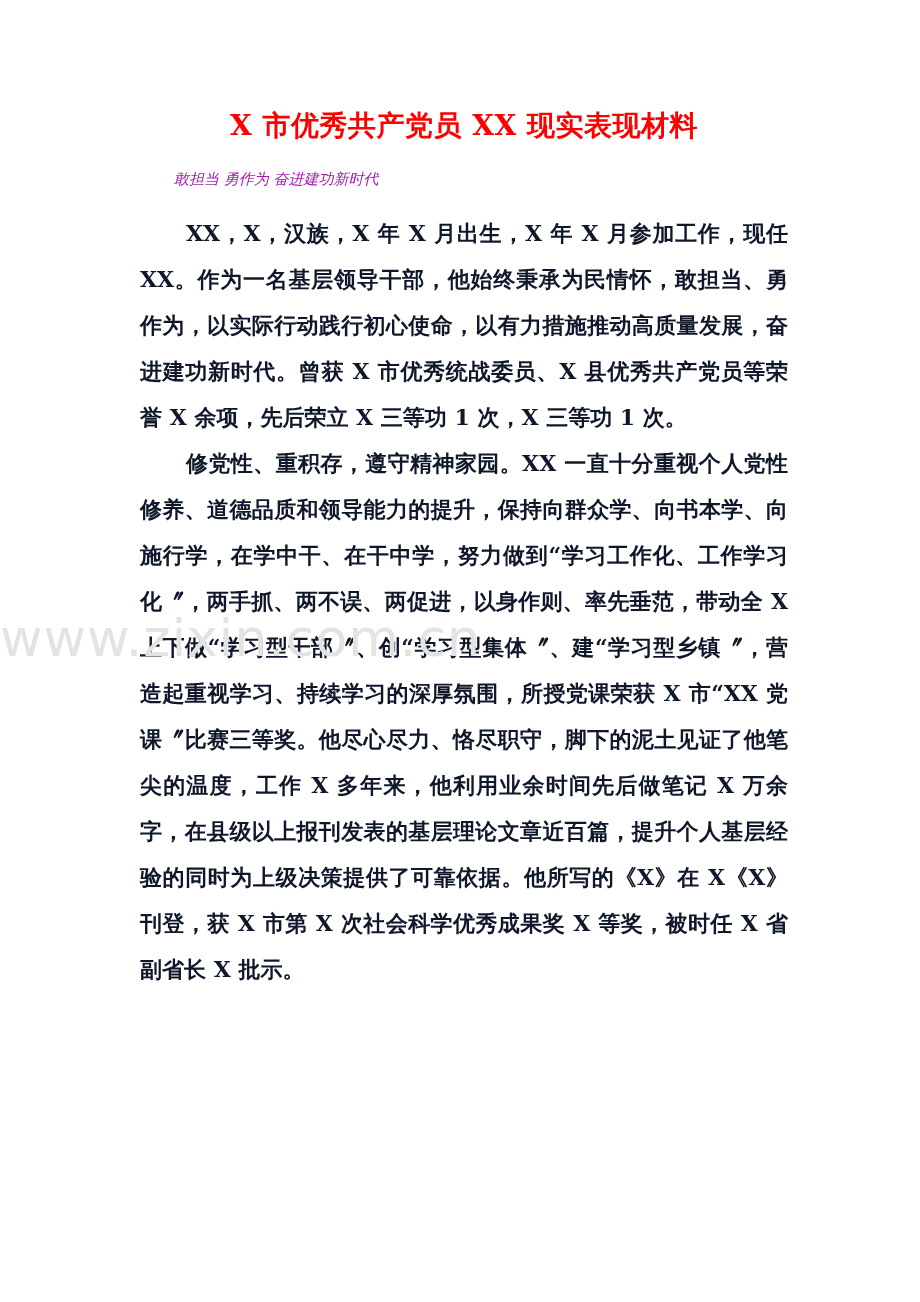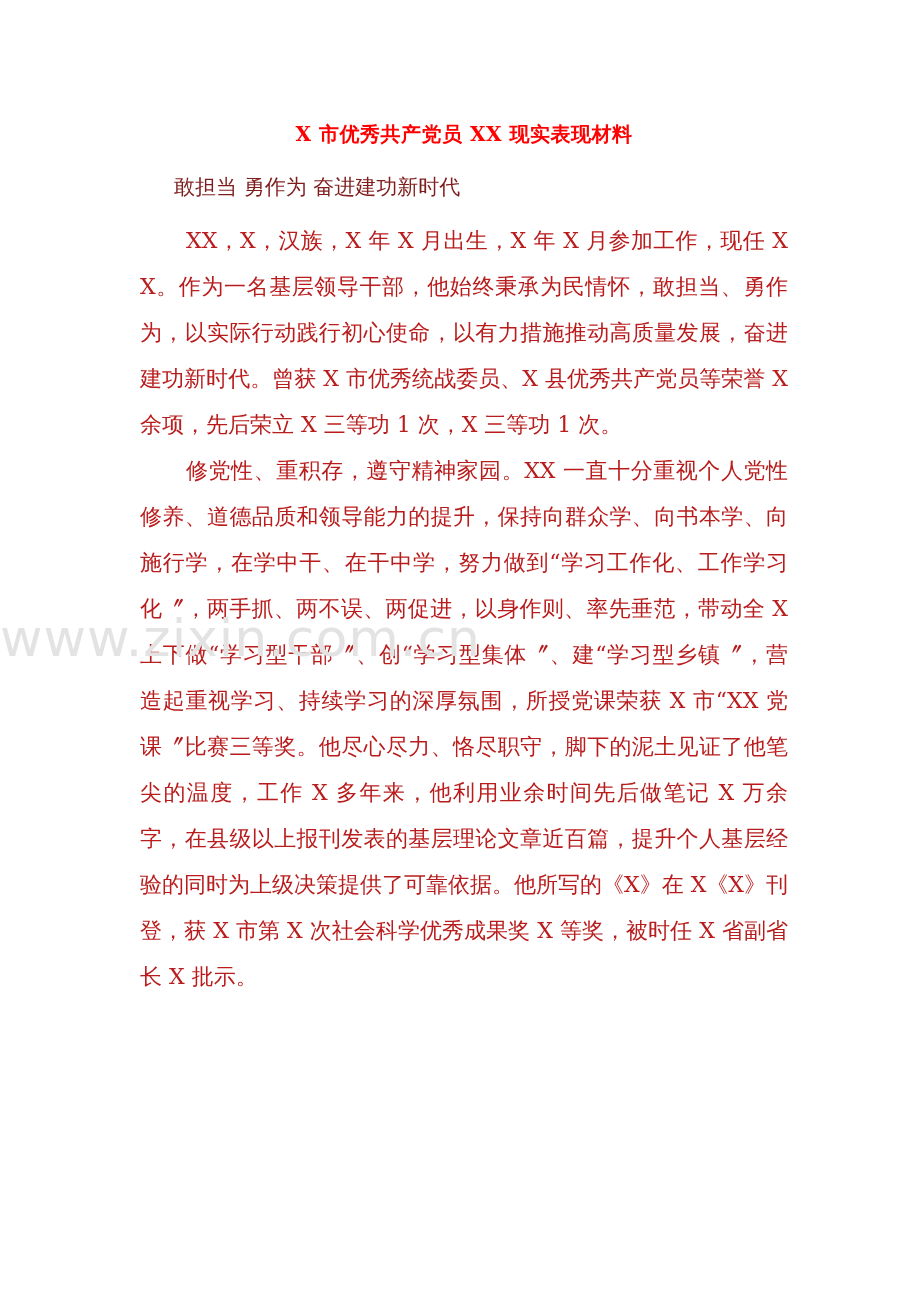--- a/index.html
+++ b/index.html
@@ -17,48 +17,50 @@
   }
   .content {
     position: absolute;
     left: 140px;
     top: 0;
     width: 648px;
   }
   .doc-title {
     color: #ff0000;
     font-weight: bold;
-    font-size: 20px;
+    font-size: 28px;
     line-height: 32px;
     text-align: center;
-    margin: 12px;
+    margin: 4px;
     padding-top: 106px;
     letter-spacing: 0.5px;
     font-family: "DejaVu Serif", "Liberation Serif", serif;
   }
   .subtitle-line {
-    font-size: 21px;
+    font-size: 15px;
     line-height: 46px;
-    color: #7f1d1d;
+    color: #a21caf;
     text-indent: 34px;
     margin: 0;
     white-space: nowrap;
+    font-style: italic;
   }
   .subtitle-block {
     margin-top: 14px;
   }
   .body-para {
     font-size: 22px;
     line-height: 46px;
-    color: #b91c1c;
+    color: #0f172a;
     margin: 0;
     text-align: justify;
     text-justify: inter-ideograph;
     text-indent: 46px;
     word-break: break-all;
+    font-weight: bold;
   }
   .body-block {
     margin-top: 8px;
   }
   .body-block .body-para + .body-para {
     margin-top: 0;
   }
   .watermark {
     position: absolute;
     left: 0;

